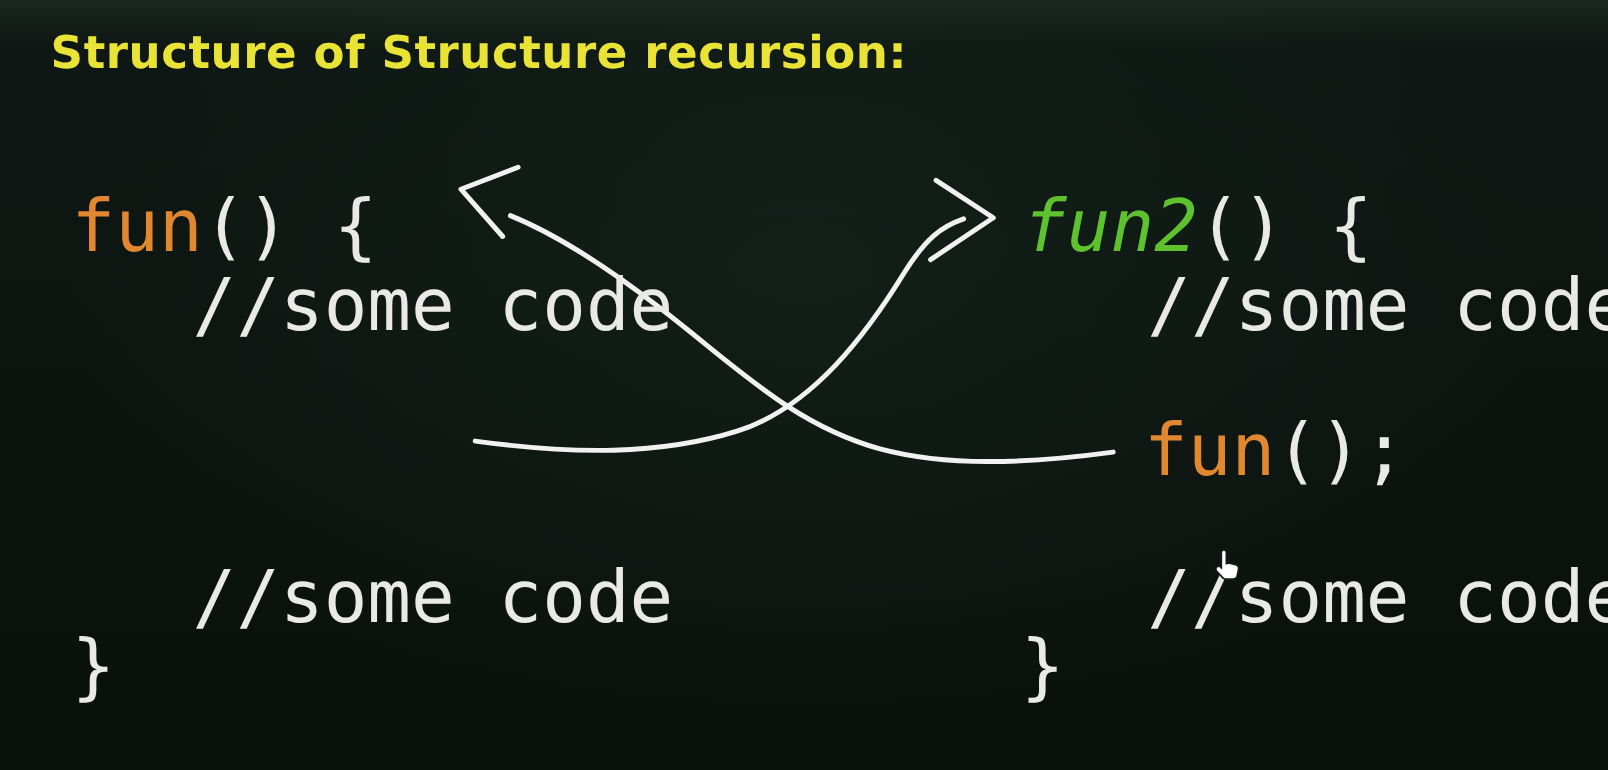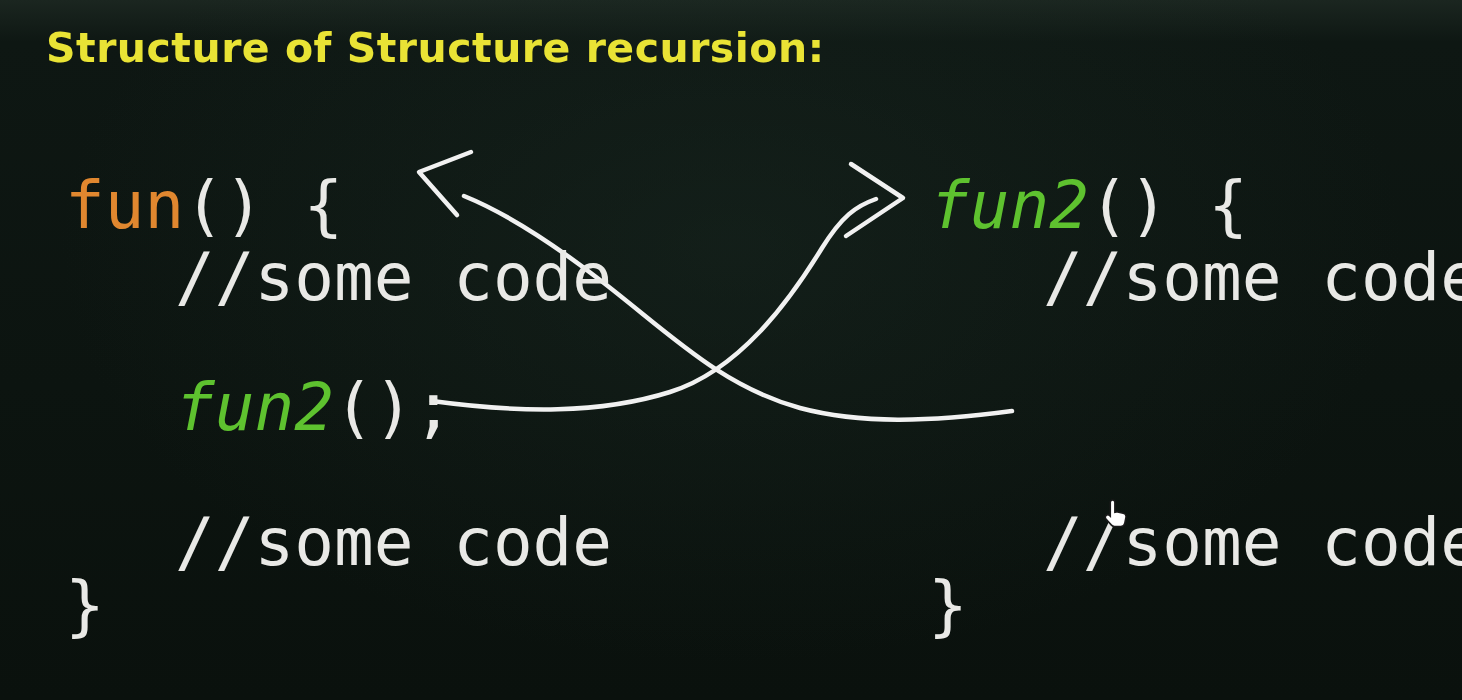--- a/index.html
+++ b/index.html
@@ -70,30 +70,30 @@
     <g>
       <path d="M 1012 411 C 930 422 860 424 800 408 C 720 386 668 332 600 280 C 556 246 506 213 464 196"></path>
       <path d="M 471 152 L 419 172 L 457 215"></path>
     </g>
   </svg>
 
   <div class="code-line" style="left:65px; top:170px"><span class="tok-fun">fun</span><span>() {</span></div>
 
   <div class="code-line" style="left:175px; top:242px">//some code</div>
 
-  <div class="code-line" style="left:175px; top:372px"><span class="tok-fun2">fun2</span><span>();</span></div>
 
   <div class="code-line" style="left:175px; top:507px">//some code</div>
 
   <div class="code-line" style="left:65px; top:570px">}</div>
 
   <div class="code-line" style="left:930px; top:170px"><span class="tok-fun2">fun2</span><span>() {</span></div>
 
   <div class="code-line" style="left:1043px; top:242px">//some code</div>
 
+  <div class="code-line" style="left:1040px; top:374px"><span class="tok-fun">fun</span><span>();</span></div>
 
   <div class="code-line" style="left:1043px; top:507px">//some code</div>
 
   <div class="code-line" style="left:928px; top:570px">}</div>
 
   <svg class="cursor" width="30" height="34" viewBox="0 0 24 28">
     <path d="M10 1.6c1.1 0 1.9.9 1.9 2v8.2l1.2-.25c.35-.07.72-.07 1.07.01l4.6 1.05c1.55.35 2.55 1.9 2.25 3.45l-.95 4.7c-.3 1.55-1.65 2.65-3.2 2.65h-5.3c-.95 0-1.85-.4-2.5-1.1l-4.5-4.95c-.8-.9-.72-2.3.2-3.1.78-.68 1.95-.66 2.7.05l.65.6V3.6c0-1.1.85-2 1.88-2z" fill="#ffffff" stroke="#1a1a1a" stroke-width="1.3"></path>
   </svg>
 
 </div>

